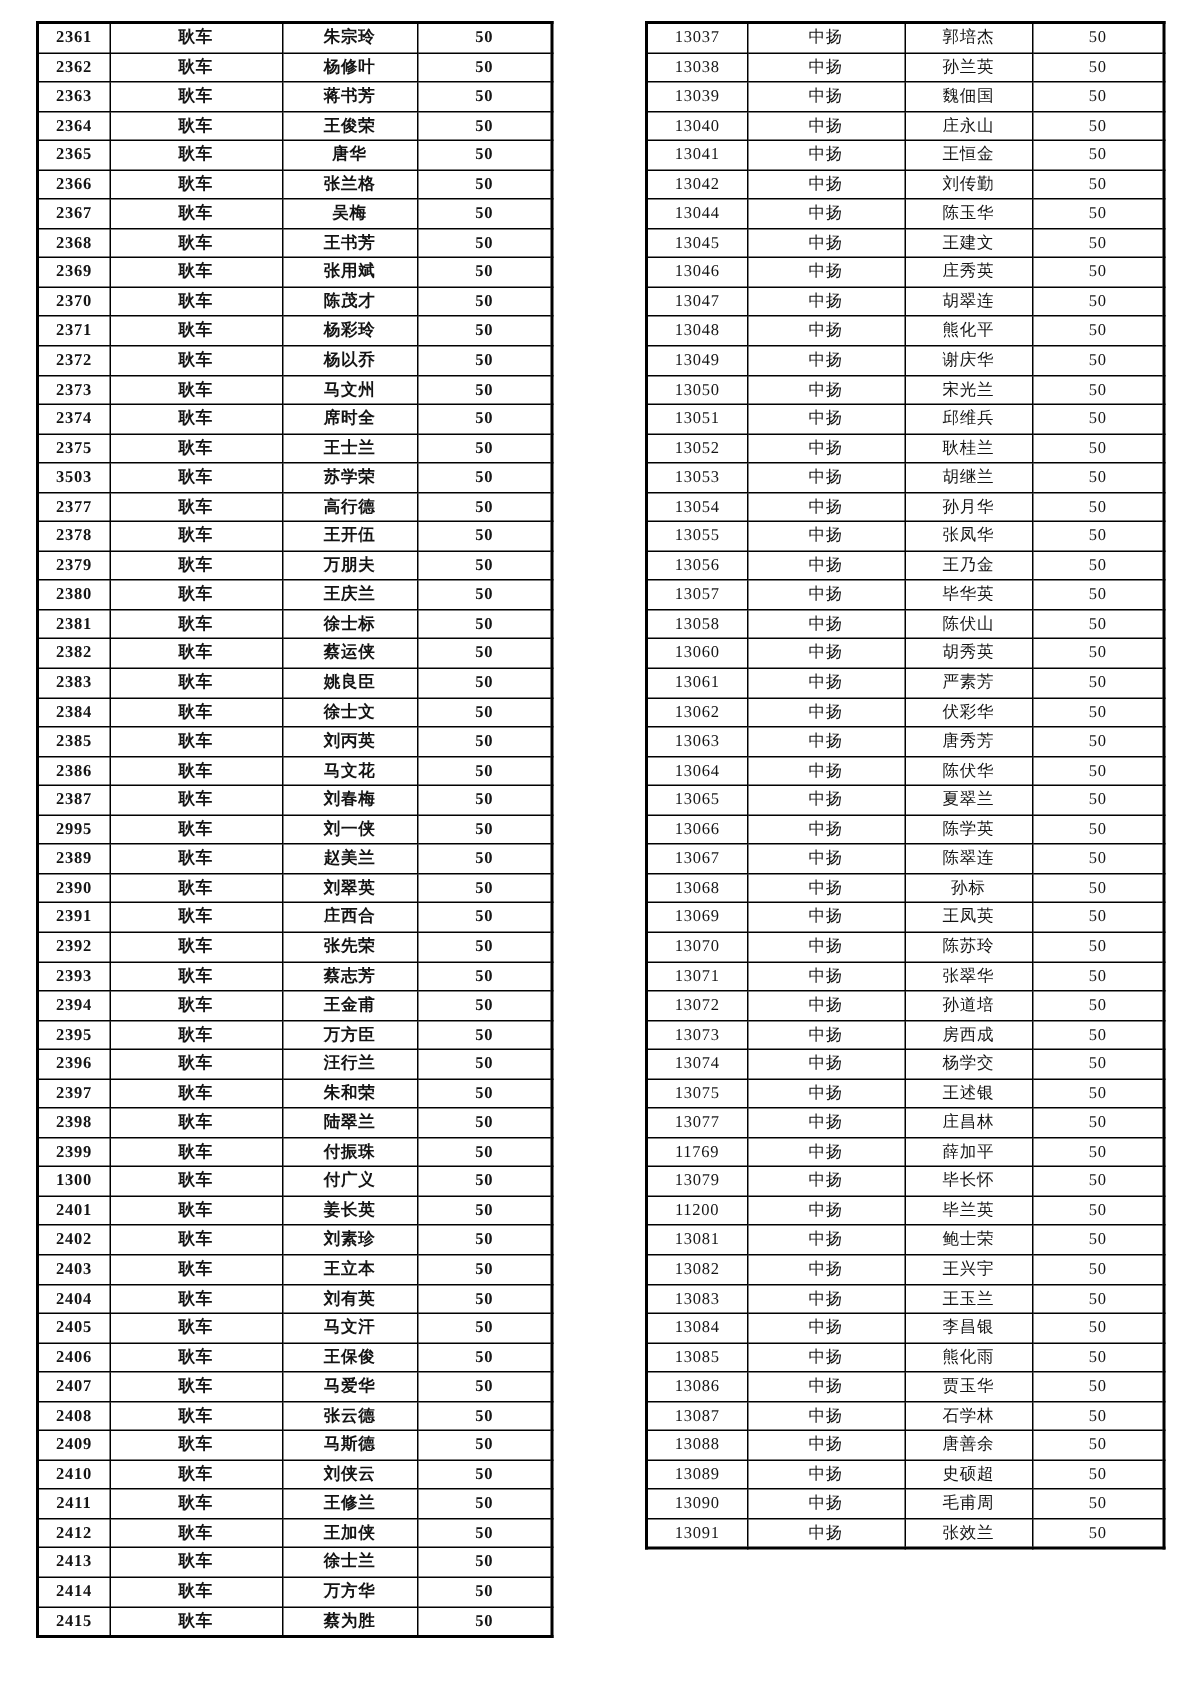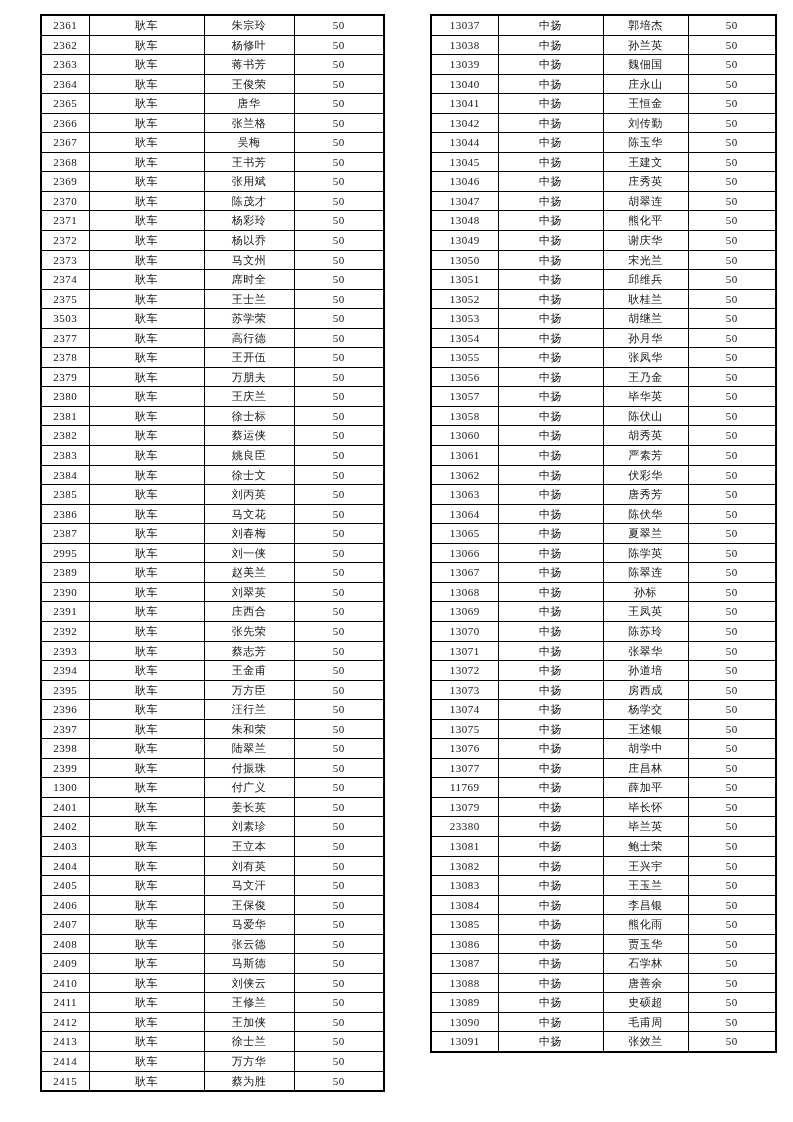--- a/index.html
+++ b/index.html
@@ -15,21 +15,21 @@
     overflow: hidden;
     font-family: "Liberation Serif", "DejaVu Serif", serif;
   }
   table.roster {
     position: absolute;
     top: 14px;
     border-collapse: collapse;
     table-layout: fixed;
     border: 2px solid #000000;
   }
-  #table-left  { left: 40px;  width: 343px; }
+  #table-left  { left: 24px;  width: 343px; font-weight: bold; }
   #table-right { left: 430px; width: 345px; }
 
   #table-left  col.c0 { width: 48px; }
   #table-left  col.c1 { width: 115px; }
   #table-left  col.c2 { width: 90px; }
   #table-left  col.c3 { width: 90px; }
 
   #table-right col.c0 { width: 67px; }
   #table-right col.c1 { width: 105px; }
   #table-right col.c2 { width: 85px; }
@@ -619,45 +619,39 @@
           <td>杨学交</td>
           <td>50</td>
         </tr>
         <tr>
           <td>13075</td>
           <td>中扬</td>
           <td>王述银</td>
           <td>50</td>
         </tr>
         <tr>
-          <td>13076</td>
-          <td>中扬</td>
-          <td>胡学中</td>
-          <td>50</td>
-        </tr>
-        <tr>
           <td>13077</td>
           <td>中扬</td>
           <td>庄昌林</td>
           <td>50</td>
         </tr>
         <tr>
           <td>11769</td>
           <td>中扬</td>
           <td>薛加平</td>
           <td>50</td>
         </tr>
         <tr>
           <td>13079</td>
           <td>中扬</td>
           <td>毕长怀</td>
           <td>50</td>
         </tr>
         <tr>
-          <td>23380</td>
+          <td>11200</td>
           <td>中扬</td>
           <td>毕兰英</td>
           <td>50</td>
         </tr>
         <tr>
           <td>13081</td>
           <td>中扬</td>
           <td>鲍士荣</td>
           <td>50</td>
         </tr>

